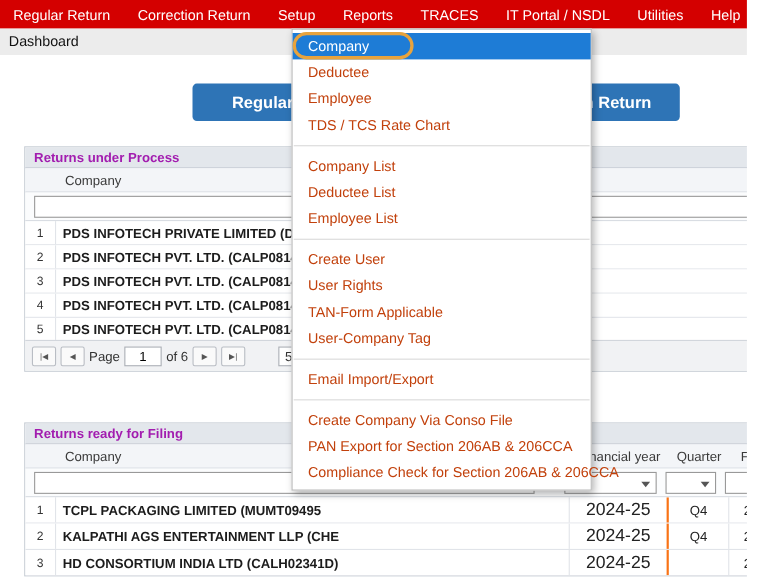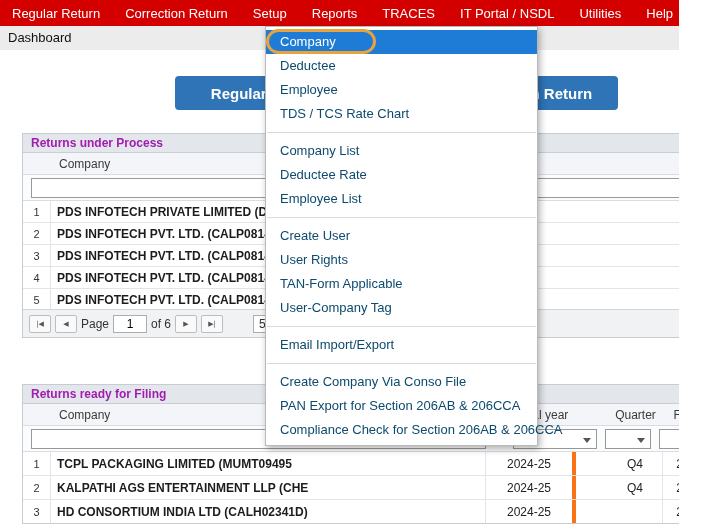--- a/index.html
+++ b/index.html
@@ -44,24 +44,24 @@
           border-left:4px solid transparent; border-right:4px solid transparent;
           border-top:5px solid #555; }
   .trow { display:flex; border-bottom:1px solid #E1E4E9; align-items:stretch; background:#fff; }
   #sec1 .trow { height:22px; }
   #sec2 .trow { height:24px; }
   .cell { display:flex; align-items:center; overflow:hidden; white-space:nowrap; }
   .cell.num { width:28px; justify-content:center; font-size:11px; color:#333;
               border-right:1px solid #E1E4E9; }
   .cell.company { flex:1; padding-left:6px; font-weight:bold; font-size:12px; color:#1c1c1c;
                   border-right:1px solid #E1E4E9; }
-  .cell.c-fy { width:90px; justify-content:center; font-size:12px; color:#222;
-               border-right:4px solid #f97316; }
+  .cell.c-fy { width:90px; justify-content:center; font-size:16px; color:#222;
+               border-right:2px solid #f97316; }
   .cell.c-q { width:55px; justify-content:center; font-size:12px; color:#222;
-              border-right:1px solid #E1E4E9;margin-left:32px; }
+              border-right:1px solid #E1E4E9; }
   .cell.c-form { width:49px; justify-content:center; font-size:12px; color:#222;text-align:right; }
   .colhdr .cell { border-right:none; font-weight:normal; color:#3a3a3a; font-size:12px; }
   .colhdr .company { font-weight:normal; padding-left:8px; color:#3a3a3a; overflow:visible; }
   .colhdr .c-fy, .colhdr .c-q, .colhdr .c-form { overflow:visible; }
 
   
   .pager { position:absolute; left:0; right:0; bottom:0; height:28px; background:#F1F2F4;
            border-top:1px solid #D2D6DC; display:flex; align-items:center; padding-left:6px;
            gap:4px; font-size:12px; color:#333; }
   .pg { width:22px; height:18px; border:1px solid #B9BDC4; background:#FAFAFA; font-size:7px;
@@ -74,21 +74,21 @@
   .pgsize .chev { top:6px; }
 
   
   .gutter { position:absolute; right:0; top:0; bottom:0; width:8px; background:#E7EAEE;
             border-left:1px solid #C9CED6; }
 
   
   .menu { position:absolute; left:265px; top:26px; width:273px; background:#fff;
           border:1px solid #B9B9B9; box-shadow:2px 3px 7px rgba(0,0,0,.3);
           padding:3px 0; z-index:50; }
-  .mi { height:24px; line-height:24px; padding-left:14px; font-size:13px; color:#0c4a6e;
+  .mi { height:24px; line-height:24px; padding-left:14px; font-size:13px; color:#c2410c;
         cursor:pointer; white-space:nowrap; }
   .mi.hl { background:#1E7CD6; color:#fff; }
   .msep { border-top:1px solid #D9D9D9; margin:6px 1px; }
 
   
   .ring { position:absolute; left:266px; top:29px; width:110px; height:25px;
           border:3px solid #E8A33D; border-radius:14px; z-index:60; pointer-events:none; }
 </style>
 </head>
 <body>
@@ -206,21 +206,21 @@
     <div class="gutter"></div>
   </section>
 
   <div class="menu">
     <div class="mi hl">Company</div>
     <div class="mi">Deductee</div>
     <div class="mi">Employee</div>
     <div class="mi">TDS / TCS Rate Chart</div>
     <div class="msep"></div>
     <div class="mi">Company List</div>
-    <div class="mi">Deductee Rate</div>
+    <div class="mi">Deductee List</div>
     <div class="mi">Employee List</div>
     <div class="msep"></div>
     <div class="mi">Create User</div>
     <div class="mi">User Rights</div>
     <div class="mi">TAN-Form Applicable</div>
     <div class="mi">User-Company Tag</div>
     <div class="msep"></div>
     <div class="mi">Email Import/Export</div>
     <div class="msep"></div>
     <div class="mi">Create Company Via Conso File</div>

